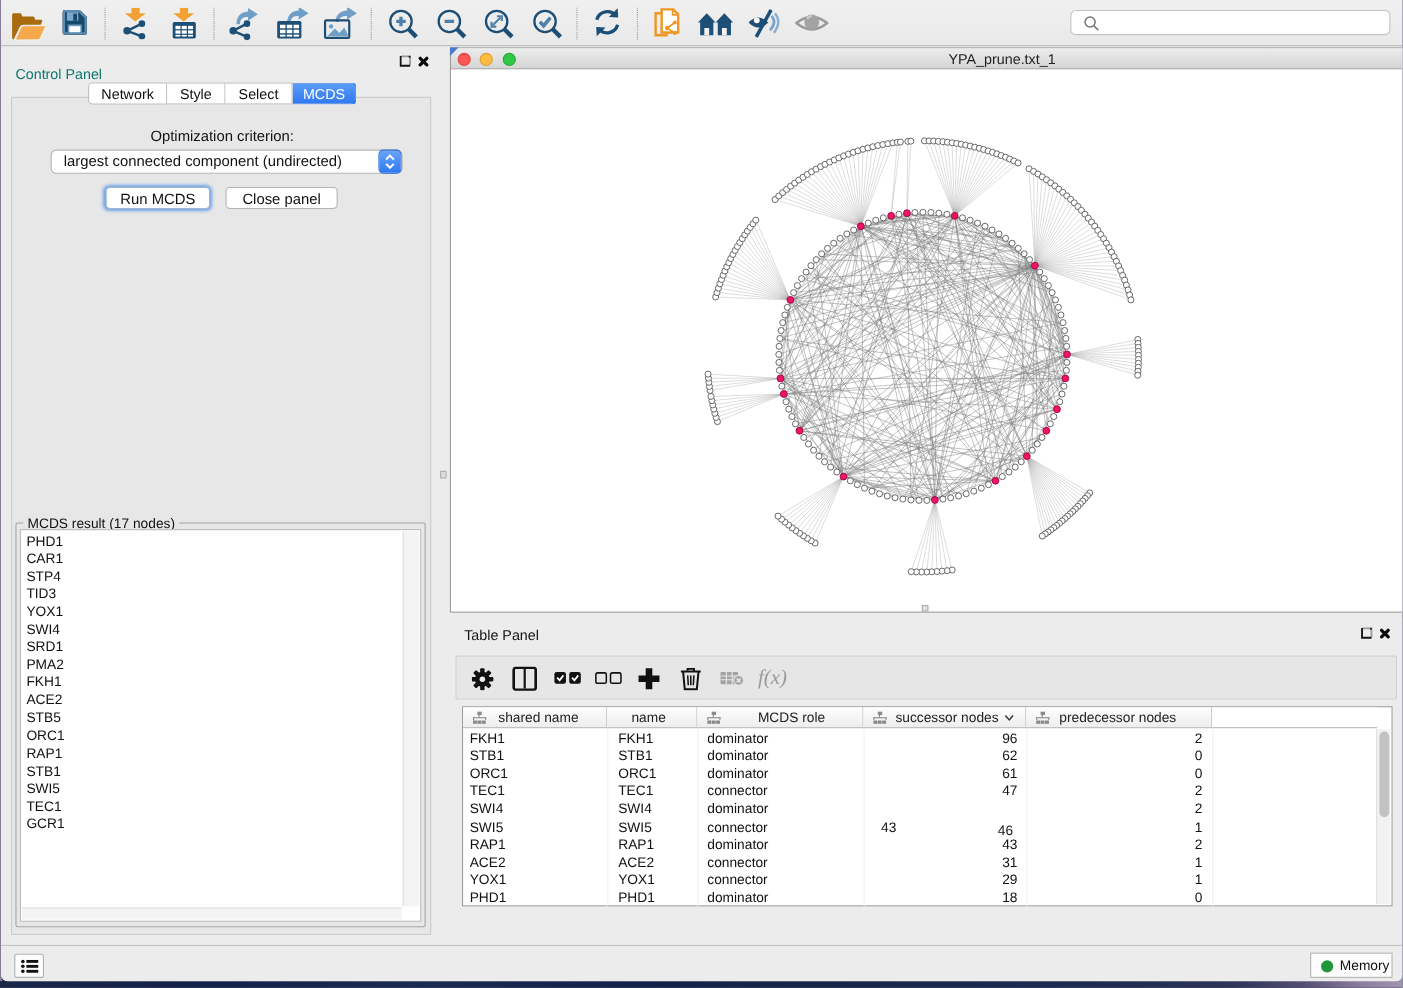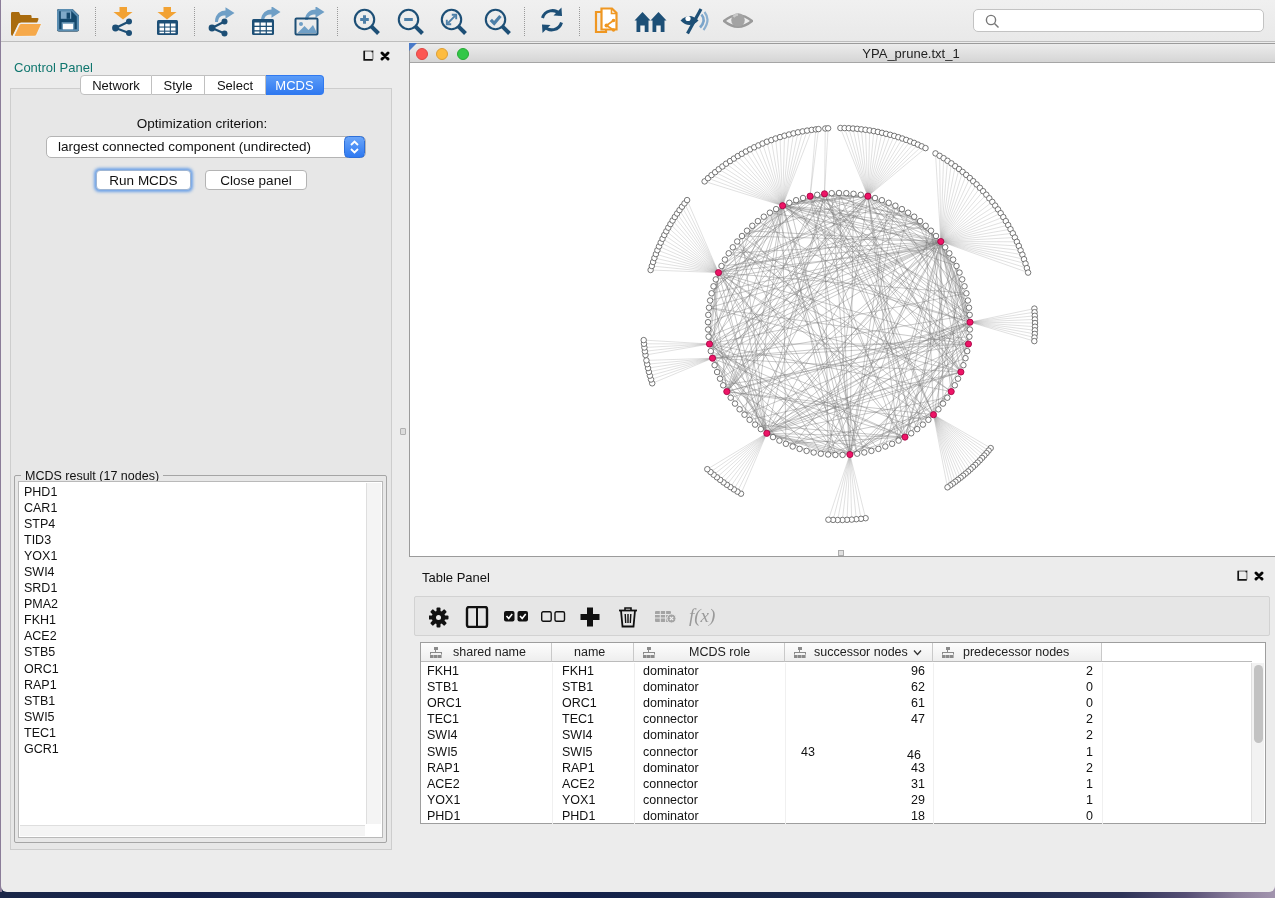--- a/index.html
+++ b/index.html
@@ -1143,13 +1143,31 @@
       <div class="td" style="left:141px;top:164.9px;">PHD1</div>
       <div class="td" style="left:222px;top:164.9px;">dominator</div>
       <div class="td" style="left:364px;top:164.9px;width:140px;text-align:right;">18</div>
       <div class="td" style="left:512px;top:164.9px;width:160px;text-align:right;">0</div>
       </div>
       <div style="position:absolute;right:1px;top:20px;bottom:1px;width:13px;background:#f2f2f2;border-left:1px solid #e0e0e0;">
         <div style="position:absolute;left:1.5px;top:2px;width:9px;height:78px;background:#c2c2c2;border-radius:5px;"></div>
       </div>
     </div>
   </div>
+  <div id="statusbar">
+    <div style="position:absolute;left:12px;top:7px;width:27px;height:22px;background:#fdfdfd;border:1px solid #b2b2b2;border-radius:2px;">
+      <svg style="position:absolute;left:5px;top:4px" width="16" height="13" viewBox="0 0 16 13">
+        <g fill="#111">
+            <circle cx="1.8" cy="2" r="1.6"></circle>
+            <circle cx="1.8" cy="6.5" r="1.6"></circle>
+            <circle cx="1.8" cy="11" r="1.6"></circle>
+        <rect x="5" y="0.7" width="11" height="2.6"></rect>
+            <rect x="5" y="5.2" width="11" height="2.6"></rect>
+            <rect x="5" y="9.7" width="11" height="2.6"></rect>
+          </g>
+      </svg>
+    </div>
+    <div style="position:absolute;left:1190px;top:6px;width:75px;height:23px;background:#fdfdfd;border:1px solid #b2b2b2;font-size:12.5px;color:#111;">
+      <div style="position:absolute;left:9px;top:6px;width:11px;height:11px;border-radius:50%;background:#1f9639;"></div>
+      <div style="position:absolute;left:26px;top:4px;">Memory</div>
+    </div>
+  </div>
 </div>
 
 </body></html>

